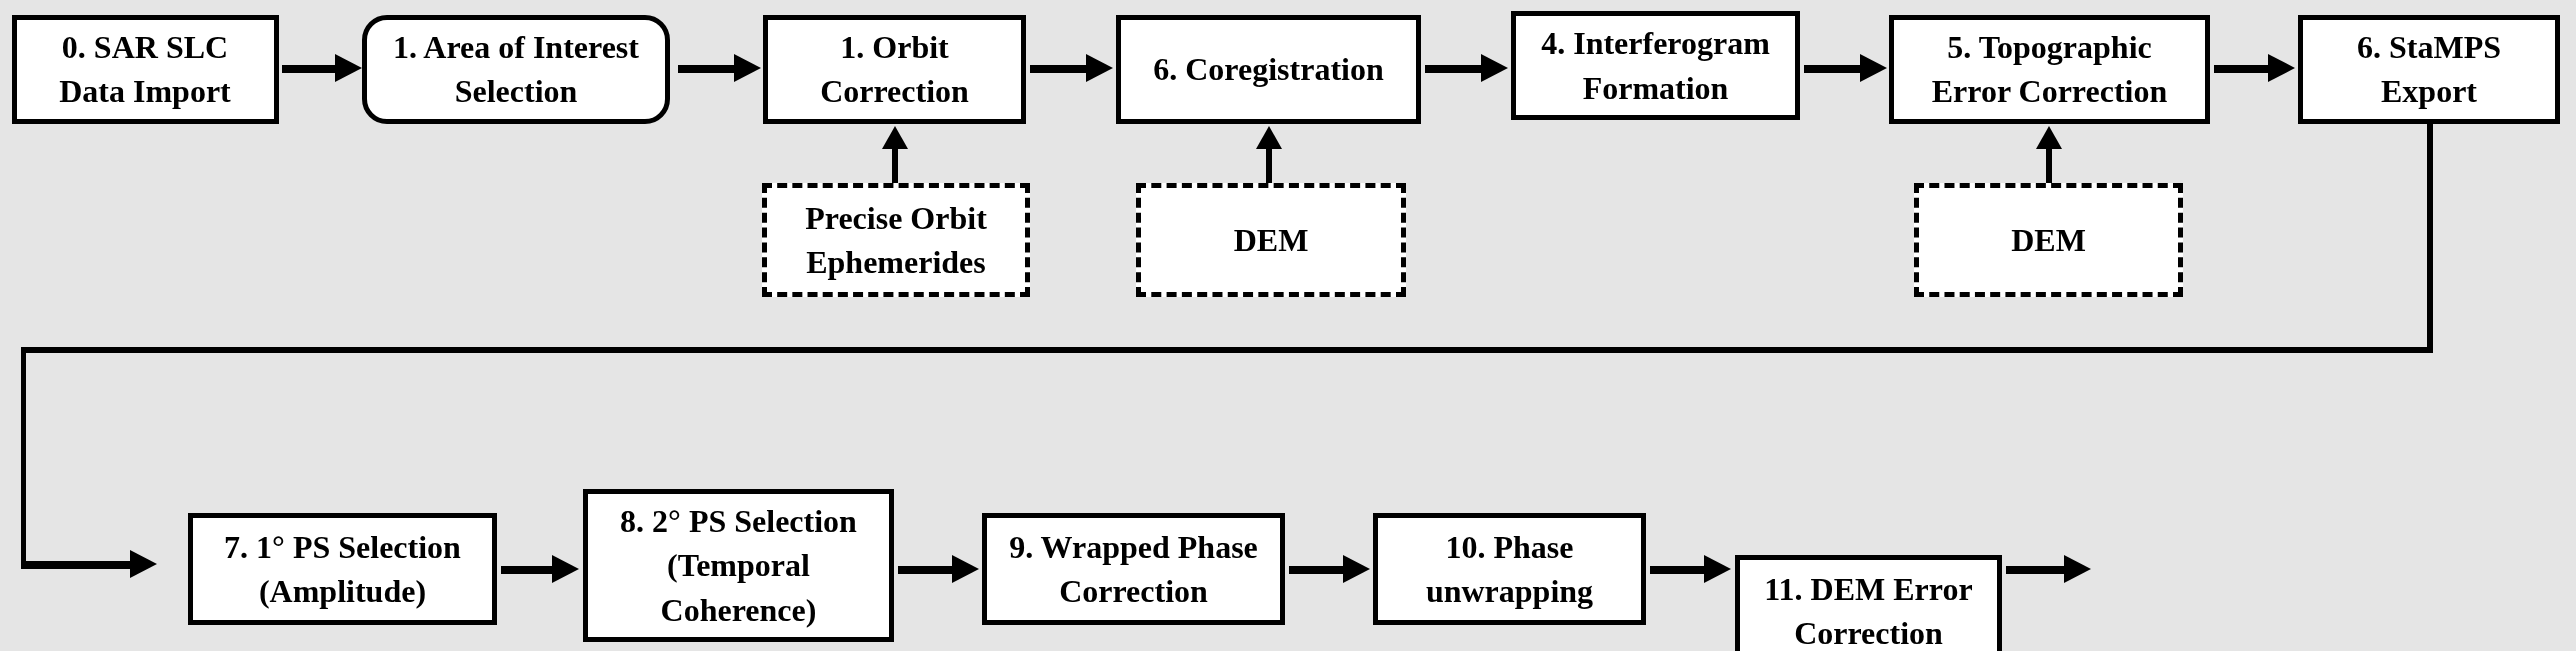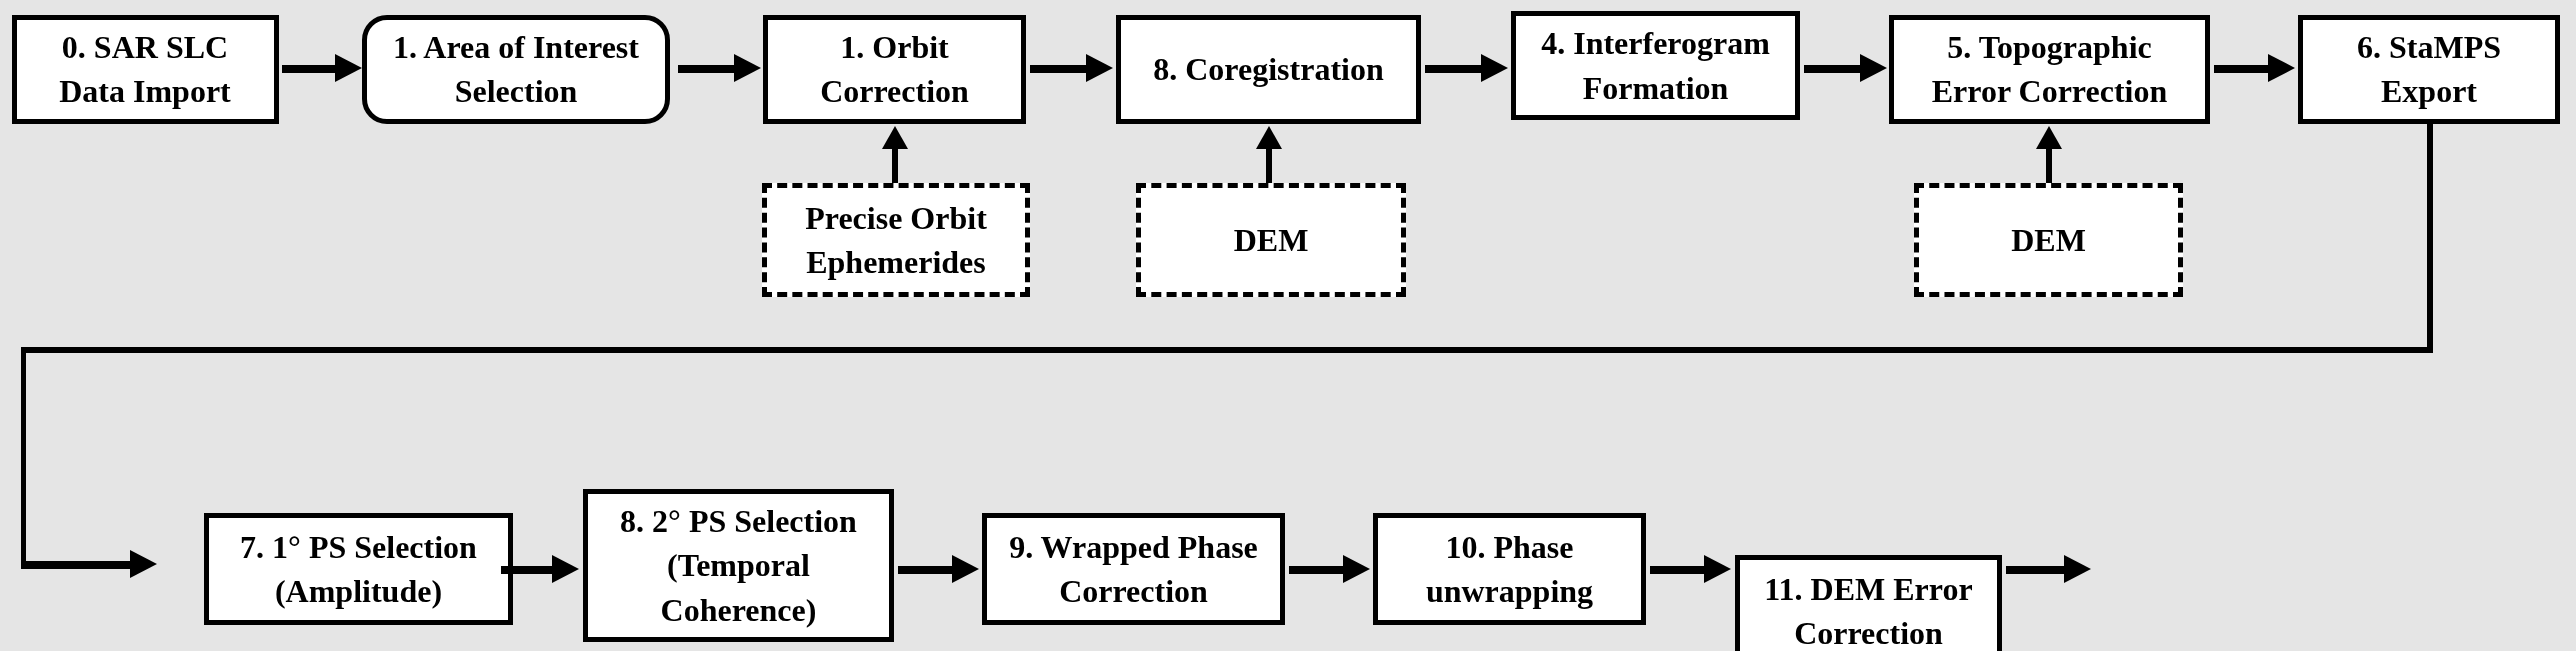--- a/index.html
+++ b/index.html
@@ -67,21 +67,21 @@
     <span class="lbl">1. Orbit
 Correction</span>
   </div>
 
   <div class="arrow-r" style="left:1030px;top:69px;width:83px;">
     <span class="shaft"></span>
     <span class="head"></span>
   </div>
 
   <div class="node" style="left:1116px;top:14.8px;width:305px;height:109px;">
-    <span class="lbl">8. Coregistration</span>
+    <span class="lbl">6. Coregistration</span>
   </div>
 
   <div class="arrow-r" style="left:1425px;top:69px;width:83px;">
     <span class="shaft"></span>
     <span class="head"></span>
   </div>
 
   <div class="node" style="left:1511px;top:11px;width:289px;height:109px;">
     <span class="lbl">4. Interferogram
 Formation</span>
@@ -134,21 +134,21 @@
   </div>
 
   <div class="vline" style="left:2427px;top:124px;width:5.8px;height:229px;"></div>
   <div class="hline" style="left:20.5px;top:347px;width:2412px;height:5.8px;"></div>
   <div class="vline" style="left:20.5px;top:347px;width:5.8px;height:222px;"></div>
   <div class="arrow-r" style="left:20.5px;top:565px;width:136px;">
     <span class="shaft"></span>
     <span class="head"></span>
   </div>
 
-  <div class="node" style="left:188px;top:513px;width:309px;height:112px;margin-left:16px;">
+  <div class="node" style="left:188px;top:513px;width:309px;height:112px;">
     <span class="lbl">7. 1° PS Selection
 (Amplitude)</span>
   </div>
 
   <div class="arrow-r" style="left:501px;top:570px;width:78px;">
     <span class="shaft"></span>
     <span class="head"></span>
   </div>
 
   <div class="node" style="left:583px;top:489px;width:311px;height:153px;">

